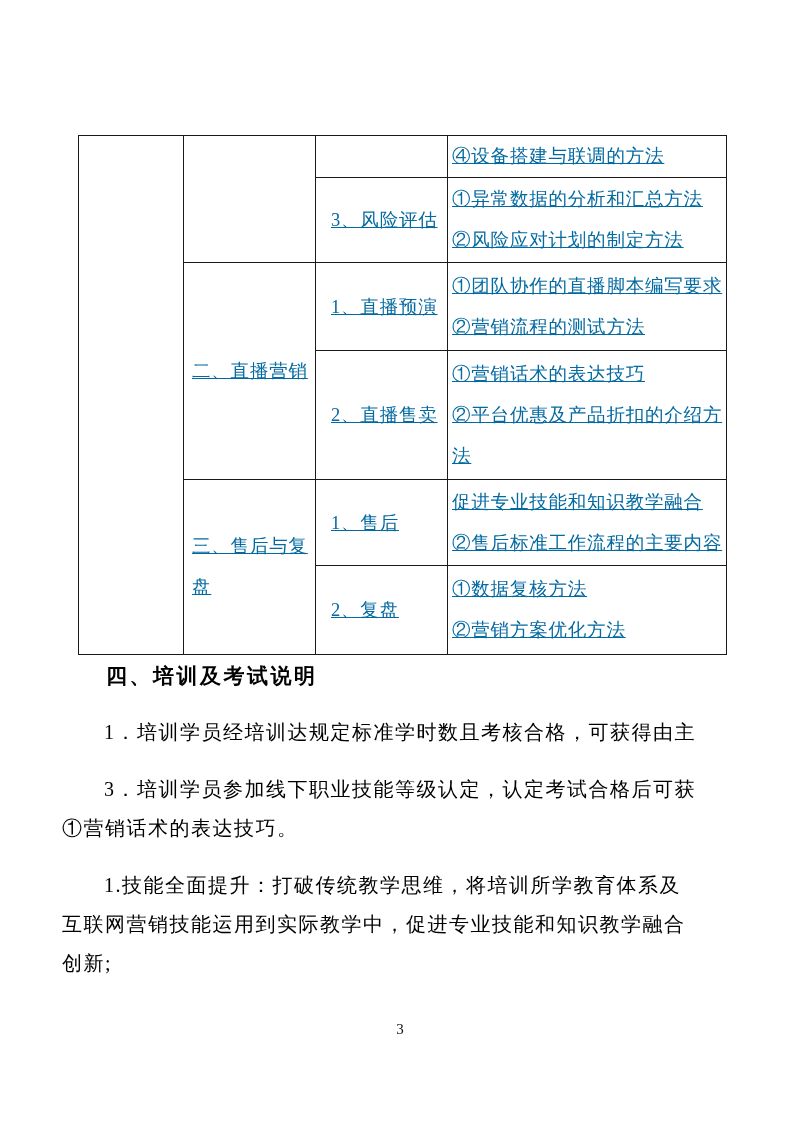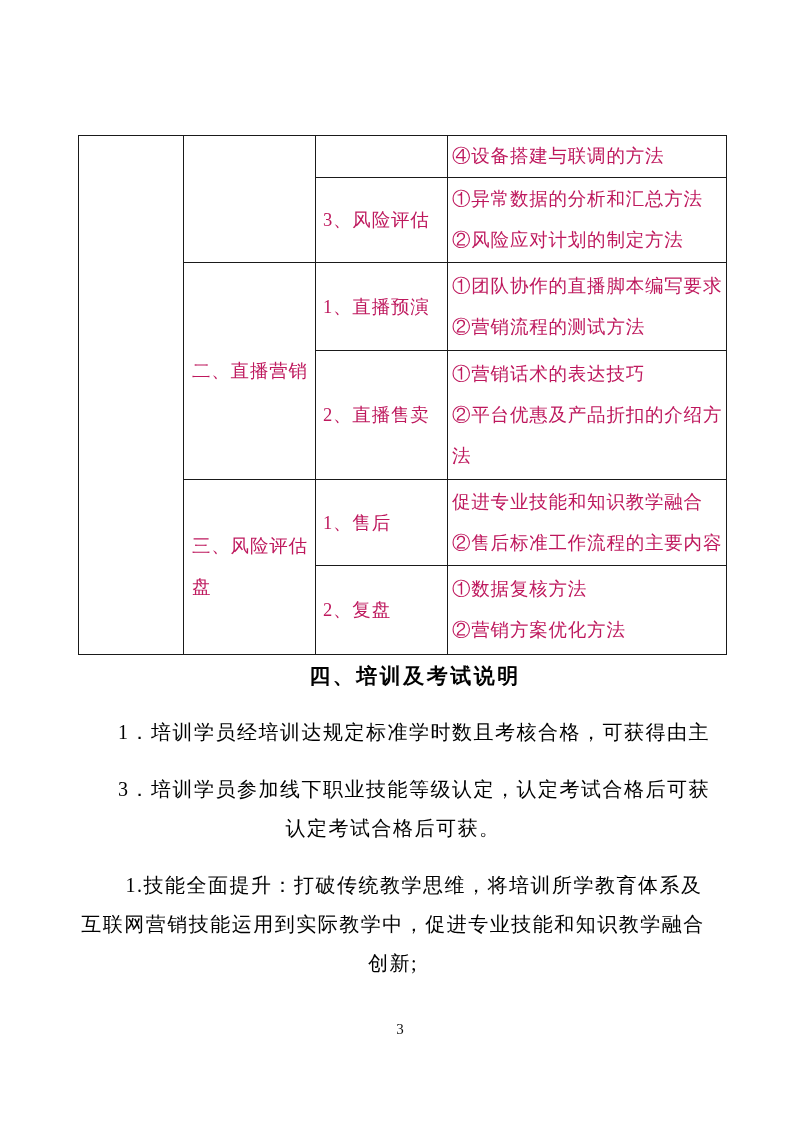--- a/index.html
+++ b/index.html
@@ -18,34 +18,35 @@
   .doc-table {
     position:absolute; left:78px; top:135px;
     width:648px; height:517px;
     border-collapse:collapse; table-layout:fixed;
   }
   .doc-table td {
     border:1px solid #1a1a1a;
     vertical-align:middle;
     font-size:18.5px;
     letter-spacing:0.8px;
-    color:#be185d;
+    color:#0369a1;
     overflow:hidden;
+    text-decoration:underline;
   }
   td.cat  { padding-left:8px; }
   td.sub  { padding-left:7px; }
   td.pts  { padding-left:4px; }
   .cat .cat-line { line-height:41px; white-space:nowrap; }
   .cat .cat-wrap { line-height:41px; }
-  .sub .sub-line { line-height:24px; white-space:nowrap; }
+  .sub .sub-line { line-height:24px; white-space:nowrap;margin-left:8px; }
   .pts .pt-line  { line-height:41px; }
 
   
   .body-text {
-    position:absolute; left:68px; top:656px; width:650px;text-align:center;
+    position:absolute; left:62px; top:656px; width:650px;
   }
   .tline { height:39px; line-height:39px; white-space:nowrap; }
   .tline.heading {
     font-family:"Liberation Sans","DejaVu Sans",sans-serif;
     font-weight:bold;
     font-size:21px;
     letter-spacing:2.5px;
     padding-left:44px;
   }
   .tline.body {
@@ -108,21 +109,21 @@
       <td class="sub">
         <div class="sub-line">2、直播售卖</div>
       </td>
       <td class="pts">
         <div class="pt-line">①营销话术的表达技巧</div>
         <div class="pt-line">②平台优惠及产品折扣的介绍方法</div>
       </td>
     </tr>
     <tr style="height:86px">
       <td rowspan="2" class="cat">
-        <div class="cat-wrap">三、风险评估</div>
+        <div class="cat-wrap">三、售后与复</div>
         <div class="cat-wrap">盘</div>
       </td>
       <td class="sub">
         <div class="sub-line">1、售后</div>
       </td>
       <td class="pts">
         <div class="pt-line">促进专业技能和知识教学融合</div>
         <div class="pt-line">②售后标准工作流程的主要内容</div>
       </td>
     </tr>
@@ -135,21 +136,21 @@
         <div class="pt-line">②营销方案优化方法</div>
       </td>
     </tr>
   </tbody>
     </table>
 
   <div class="body-text">
     <div class="tline heading">四、培训及考试说明</div>
     <div class="tline body indent">1．培训学员经培训达规定标准学时数且考核合格，可获得由主</div>
     <div class="tline body indent">3．培训学员参加线下职业技能等级认定，认定考试合格后可获</div>
-    <div class="tline body">认定考试合格后可获。</div>
+    <div class="tline body">①营销话术的表达技巧。</div>
     <div class="tline body indent">1.技能全面提升：打破传统教学思维，将培训所学教育体系及</div>
     <div class="tline body">互联网营销技能运用到实际教学中，促进专业技能和知识教学融合</div>
     <div class="tline body">创新;</div>
   </div>
 
   <div class="page-num">3</div>
 
 </div>
 
 </body></html>

